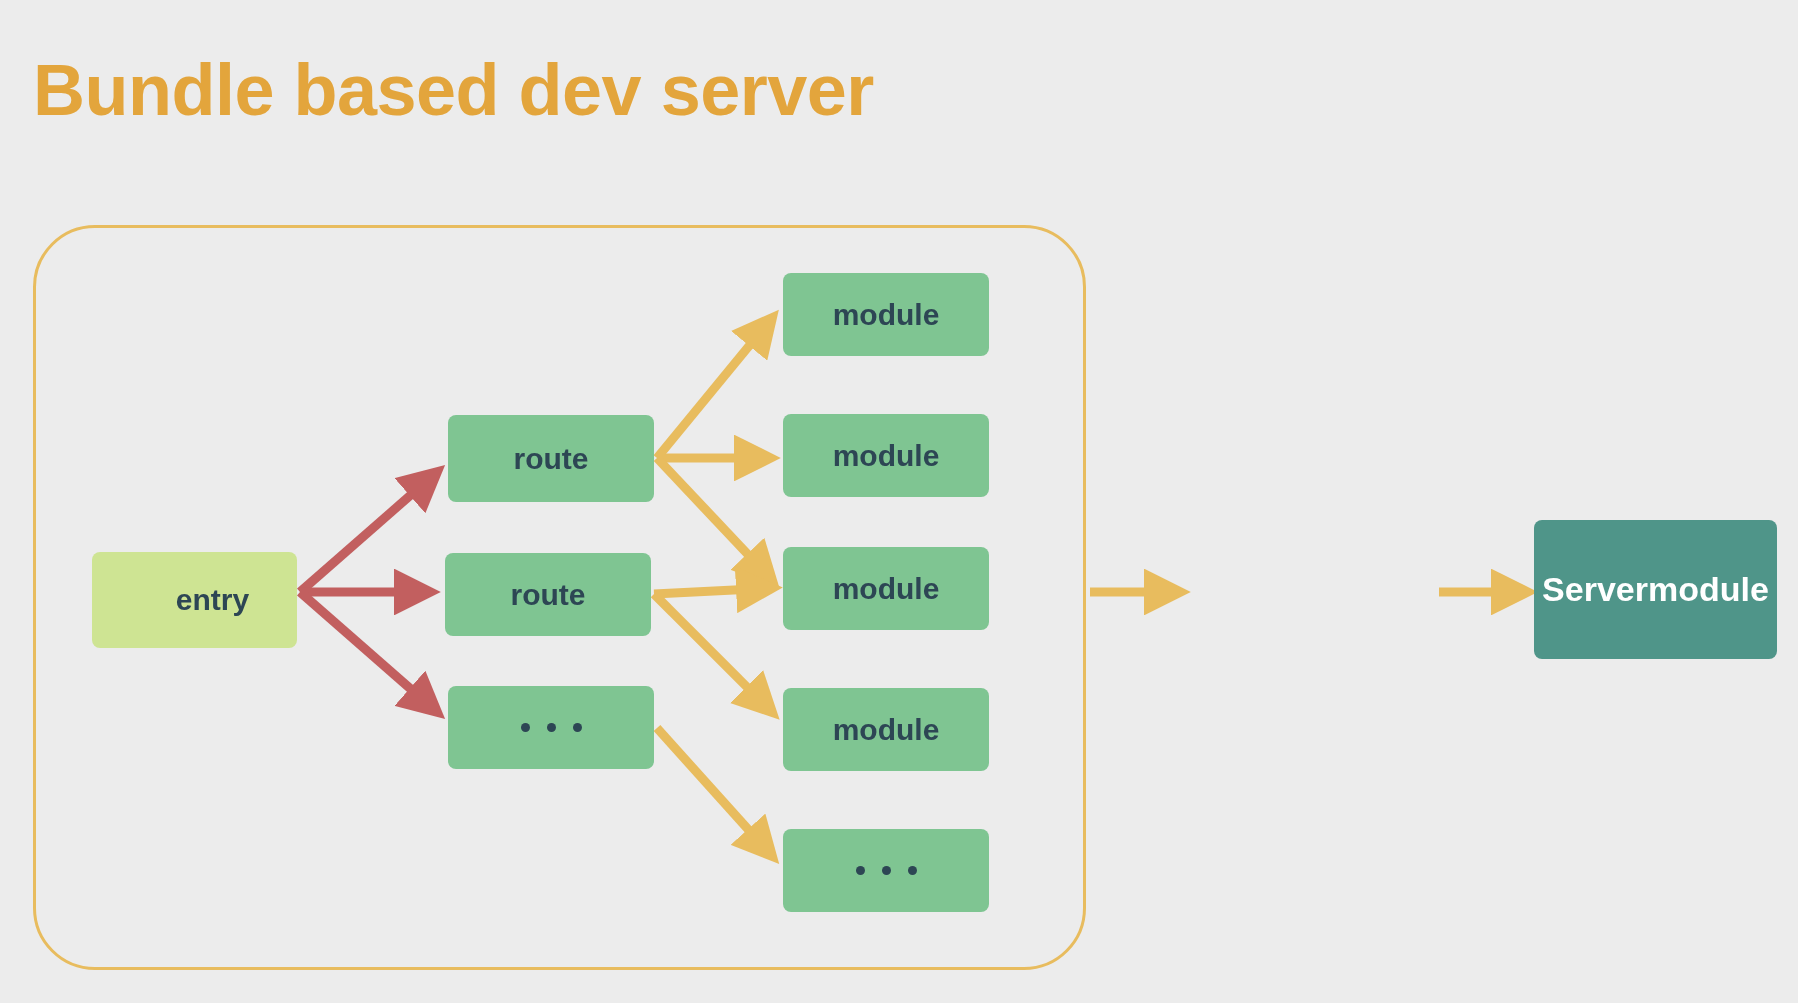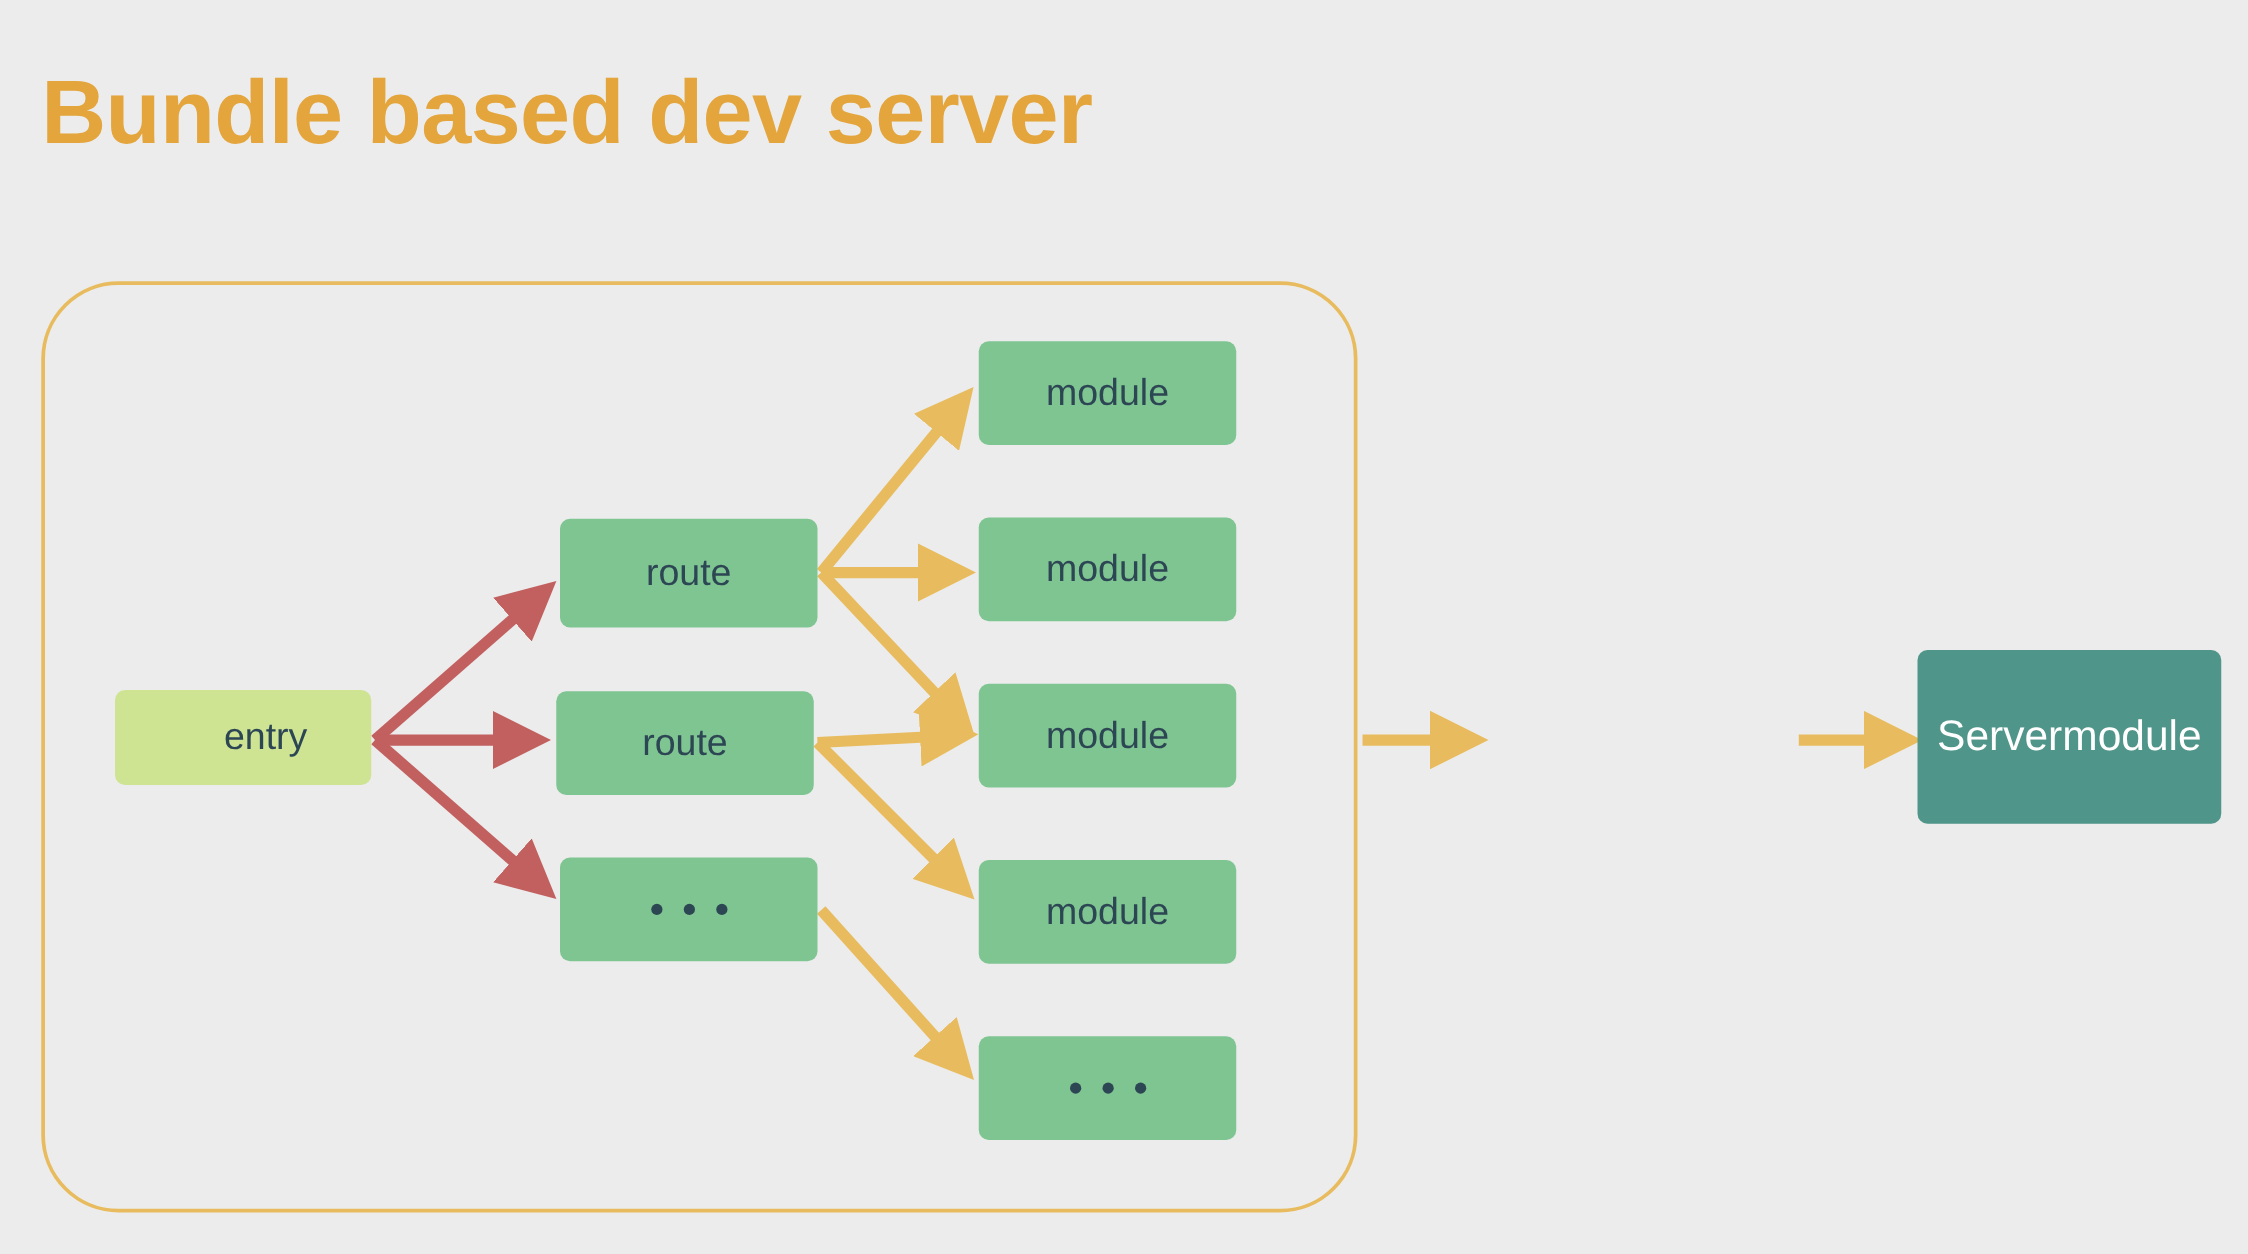--- a/index.html
+++ b/index.html
@@ -52,21 +52,21 @@
   .node {
     position: absolute;
     box-sizing: border-box;
     border-radius: 8px;
     display: flex;
     align-items: center;
     justify-content: center;
     text-align: center;
     color: #2d4654;
     font-size: 30px;
-    font-weight: 400;
+    font-weight: 700;
     user-select: none;
   }
   .node.entry {
     background: #cee493;
   }
   .node.green {
     background: #7fc592;
   }
   .node.bundle {
     background: #bb8ee8;
@@ -136,21 +136,21 @@
 
     <line x1="654" y1="594" x2="772" y2="712" stroke="#e8bc5e" stroke-width="9" marker-end="url(#head-amber)"></line>
 
     <line x1="657" y1="728" x2="772" y2="856" stroke="#e8bc5e" stroke-width="9" marker-end="url(#head-amber)"></line>
 
     <line x1="1090" y1="592" x2="1180" y2="592" stroke="#e8bc5e" stroke-width="9" marker-end="url(#head-amber)"></line>
 
     <line x1="1439" y1="592" x2="1527" y2="592" stroke="#e8bc5e" stroke-width="9" marker-end="url(#head-amber)"></line>
   </svg>
 
-  <div class="node entry" style="left:92px; top:552px; width:205px; height:76px;padding-left:36px;">
+  <div class="node entry" style="left:92px; top:552px; width:205px; height:96px;padding-left:36px;">
     <span>entry</span>
   </div>
 
   <div class="node green" style="left:448px; top:415px; width:206px; height:87px;">
     <span>route</span>
   </div>
 
   <div class="node green" style="left:445px; top:553px; width:206px; height:83px;">
     <span>route</span>
   </div>

